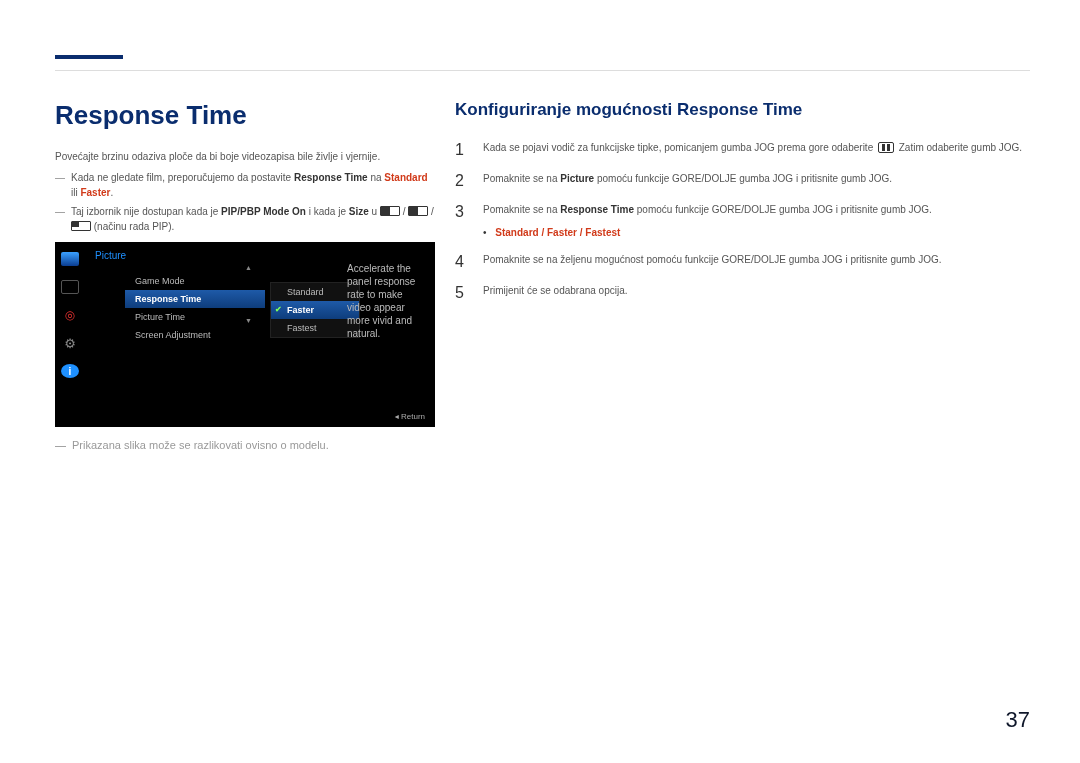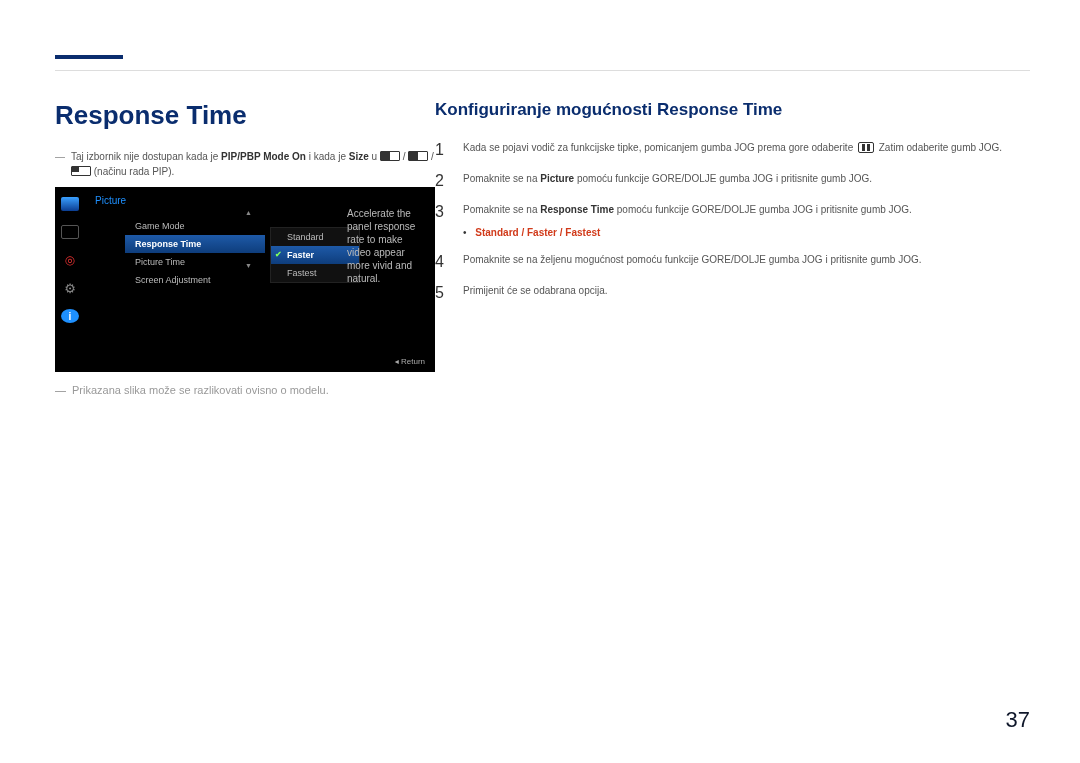--- a/index.html
+++ b/index.html
@@ -2,21 +2,21 @@
 <html><head>
 <meta charset="utf-8">
 <style>
   * { box-sizing: border-box; margin: 0; padding: 0; }
   html, body { width: 1080px; height: 763px; background: #fff; font-family: "Segoe UI", Arial, sans-serif; color: #333; }
   .page { position: relative; width: 1080px; height: 763px; padding: 40px 50px 0 40px; }
   .top-rule { position: absolute; top: 70px; left: 55px; right: 50px; height: 1px; background: #ddd; }
   .accent-bar { position: absolute; top: 55px; left: 55px; width: 68px; height: 4px; background: #0a2d6e; }
   .content { position: absolute; top: 100px; left: 55px; right: 50px; display: flex; }
   .left-col { width: 380px; }
-  .right-col { flex: 1; }
+  .right-col { flex: 1; margin-left: 20px; }
   .h1 { font-size: 26px; font-weight: 700; color: #0a2d6e; margin-bottom: 18px; }
   .h2 { font-size: 17px; font-weight: 700; color: #0a2d6e; margin-bottom: 20px; }
   .body-text { font-size: 10px; line-height: 1.5; color: #555; margin-bottom: 6px; }
   .dash { display: flex; font-size: 10px; color: #555; line-height: 1.5; margin-bottom: 4px; }
   .dash::before { content: "―"; margin-right: 6px; color: #888; }
   .bold { font-weight: 700; color: #333; }
   .red { color: #d13a1a; font-weight: 700; }
   .gray-small { font-size: 11px; color: #999; margin-top: 10px; }
   .icon-inline { display:inline-block; width:20px; height:10px; border:1px solid #333; border-radius:1px; vertical-align:-1px; position:relative; }
   .icon-inline.half::after{content:"";position:absolute;left:0;top:0;bottom:0;width:50%;background:#333;}
@@ -50,21 +50,27 @@
 </head>
 <body>
 
 <div class="page">
   <div class="accent-bar"></div>
   <div class="top-rule"></div>
 
   <div class="content">
     <div class="left-col">
       <div class="h1">Response Time</div>
+      <p class="body-text">Povećajte brzinu odaziva ploče da bi boje videozapisa bile življe i vjernije.</p>
 
+      <div class="dash">
+        <div>
+          <span>Kada ne gledate film, preporučujemo da postavite </span><span class="bold">Response Time</span><span> na </span><span class="red">Standard</span><span> ili </span><span class="red">Faster</span><span>.</span>
+        </div>
+      </div>
 
       <div class="dash">
         <div>
           <span>Taj izbornik nije dostupan kada je </span><span class="bold">PIP/PBP Mode</span><span> </span><span class="bold">On</span><span> i kada je </span><span class="bold">Size</span><span> u</span>
           <span class="icon-inline half"></span> /
           <span class="icon-inline half"></span> /
           <span class="icon-inline corner"></span>
           <span> (načinu rada PIP).</span>
         </div>
       </div>

